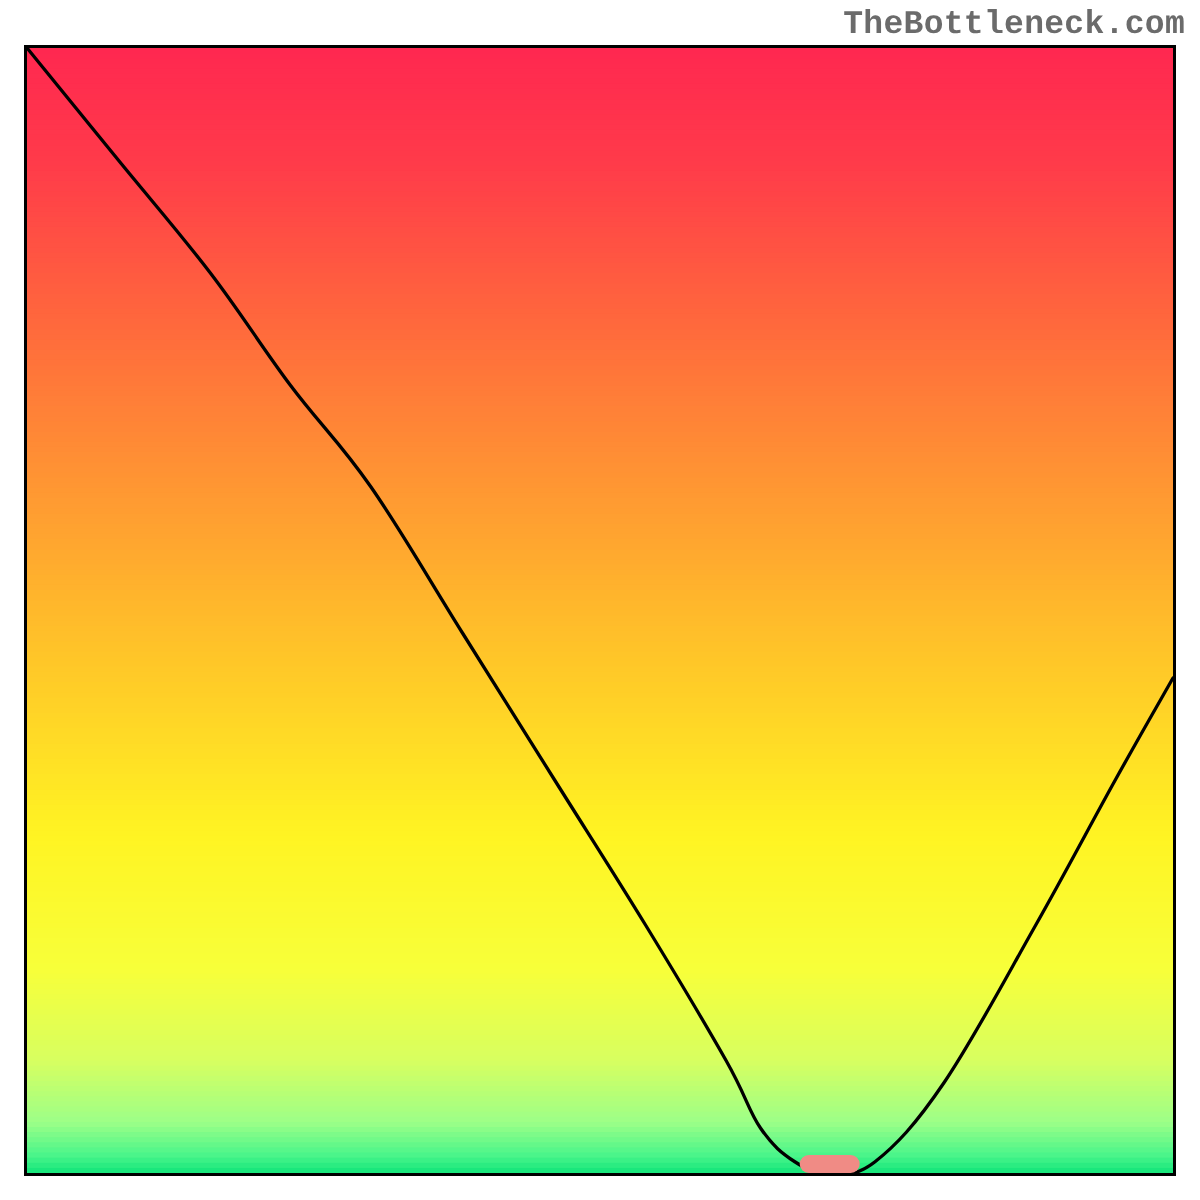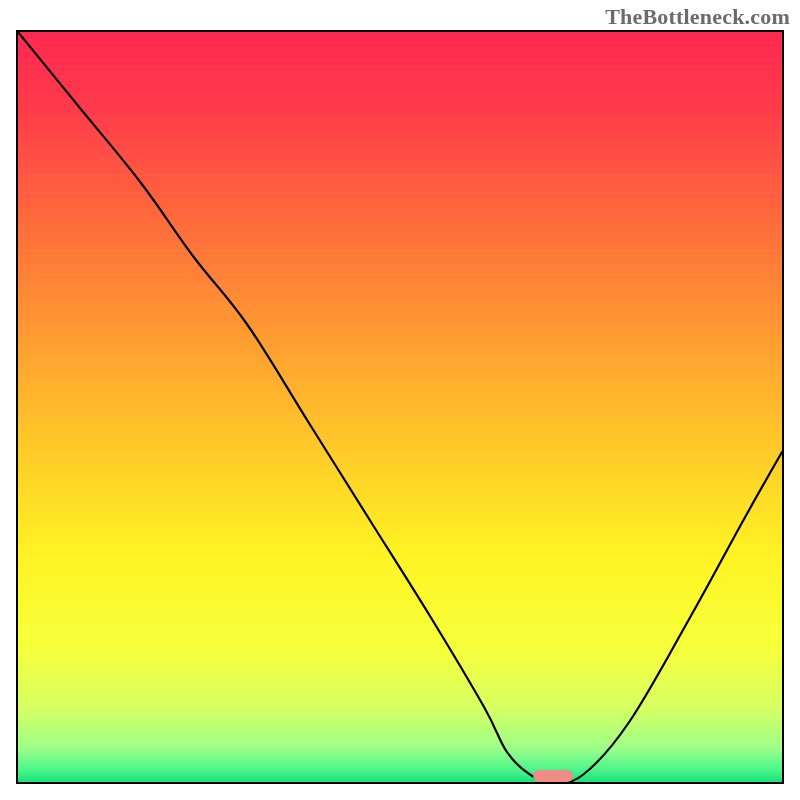--- a/index.html
+++ b/index.html
@@ -12,21 +12,21 @@
   }
   .wrapper {
     position: relative;
     width: 800px;
     height: 800px;
   }
   .watermark {
     position: absolute;
     top: 4px;
     right: 10px;
-    font-family: Liberation Serif, serif;
+    font-family: Liberation Mono, monospace;
     font-size: 22px;
     font-weight: bold;
     color: #6b6b6b;
     letter-spacing: 0.2px;
     z-index: 10;
   }
   .frame {
     position: absolute;
     left: 16px;
     top: 30px;

